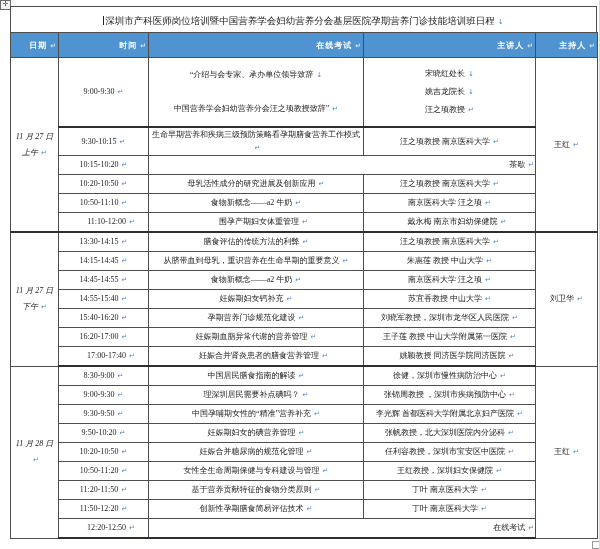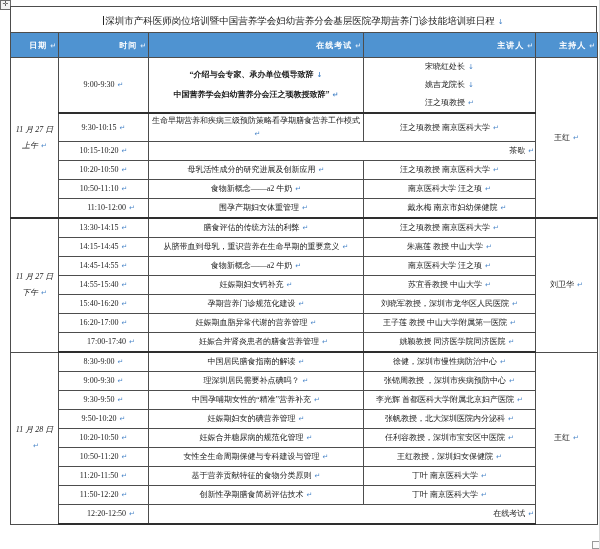--- a/index.html
+++ b/index.html
@@ -34,21 +34,21 @@
   th .mark{color:#d8e8f8;}
   table{border-collapse:collapse;table-layout:fixed;width:587px;}
   th,td{border:1px solid var(--border);overflow:hidden;padding:0 1px;}
   thead th{
     background:var(--header-bg);color:var(--header-fg);font-weight:bold;
     font-size:8px;height:24px;text-align:right;letter-spacing:1px;
   }
   tbody td{font-size:8px;text-align:center;vertical-align:middle;height:18px;line-height:12px;}
   tbody td div{line-height:13px;}
   tr.tall td{height:50px;}
-  tr.tall td.content-cell div{line-height:20px;font-weight:bold;}
+  tr.tall td.content-cell div{line-height:34px;}
   tr.tall td.speaker-cell div{line-height:17px;text-align:center;}
   tr.thick td{border-bottom-width:2px;border-bottom-color:var(--thick);}
   tr.section-end td{border-bottom-width:2px;border-bottom-color:var(--thick);padding-left:16px;}
   td.date-cell div{line-height:16px;font-style:italic;}
   td.merged-cell{text-align:right;}
 </style>
 </head>
 <body>
 
 <div class="table-handle">✛</div>

